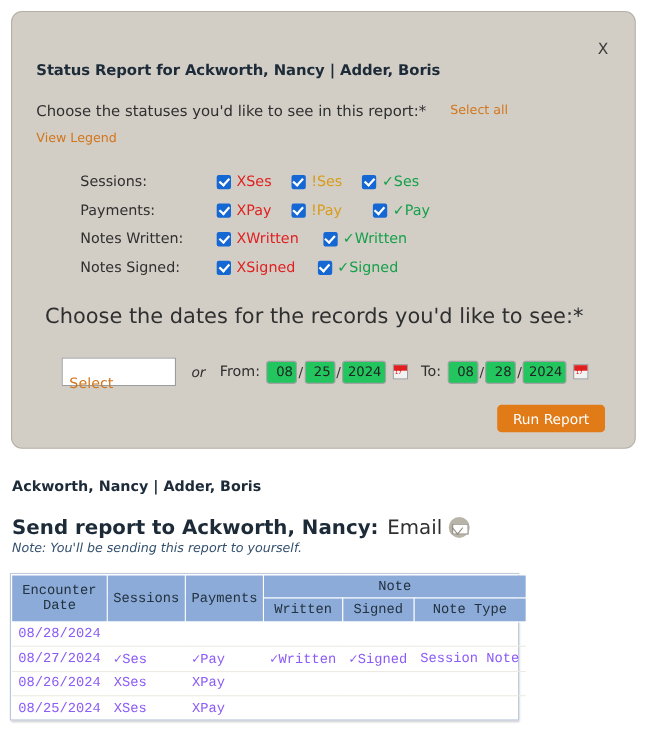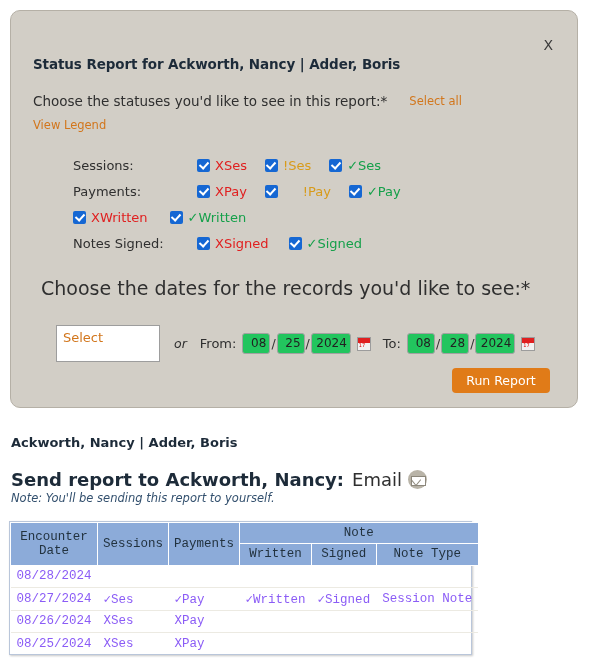--- a/index.html
+++ b/index.html
@@ -117,26 +117,26 @@
     color: #2f2f2f;
     text-align: right;
   }
   .dates-row {
     position: absolute;
     left: 45px; top: 314px;
     display: flex;
     align-items: center;
   }
   .select-box {
-    width: 104px; height: 37px;
+    width: 104px; height: 26px;
     background: #ffffff;
     border: 1px solid #9d9d9d;
     font-size: 13px;
     color: #d2761c;
-    padding: 0 6px;
+    padding: 12px 6px;
     line-height: 24px;
     cursor: pointer;
   }
   .or-word {
     font-style: italic;
     font-size: 12.5px;
     color: #2f2f2f;
     margin: 0 13px 0 14px;
   }
   .fromto-label {
@@ -324,30 +324,31 @@
           <span class="cb"></span>
           <span class="cb-text c-green">✓Ses</span>
         </label>
       </div>
       <div class="status-row">
         <span class="status-label">Payments:</span>
         <label class="cbwrap" style="margin-right: 18px;">
           <span class="cb"></span>
           <span class="cb-text c-red">XPay</span>
         </label>
-        <label class="cbwrap" style="margin-right: 18px; gap: 20px;">
+        <label class="cbwrap" style="margin-right: 28px;">
           <span class="cb"></span>
           <span class="cb-text c-amber">!Pay</span>
         </label>
         <label class="cbwrap" style="margin-right: 18px;">
           <span class="cb"></span>
           <span class="cb-text c-green">✓Pay</span>
         </label>
       </div>
       <div class="status-row">
+        <span class="status-label">Notes Written:</span>
         <label class="cbwrap" style="margin-right: 22px;">
           <span class="cb"></span>
           <span class="cb-text c-red">XWritten</span>
         </label>
         <label class="cbwrap" style="margin-right: 22px;">
           <span class="cb"></span>
           <span class="cb-text c-green">✓Written</span>
         </label>
       </div>
       <div class="status-row">

